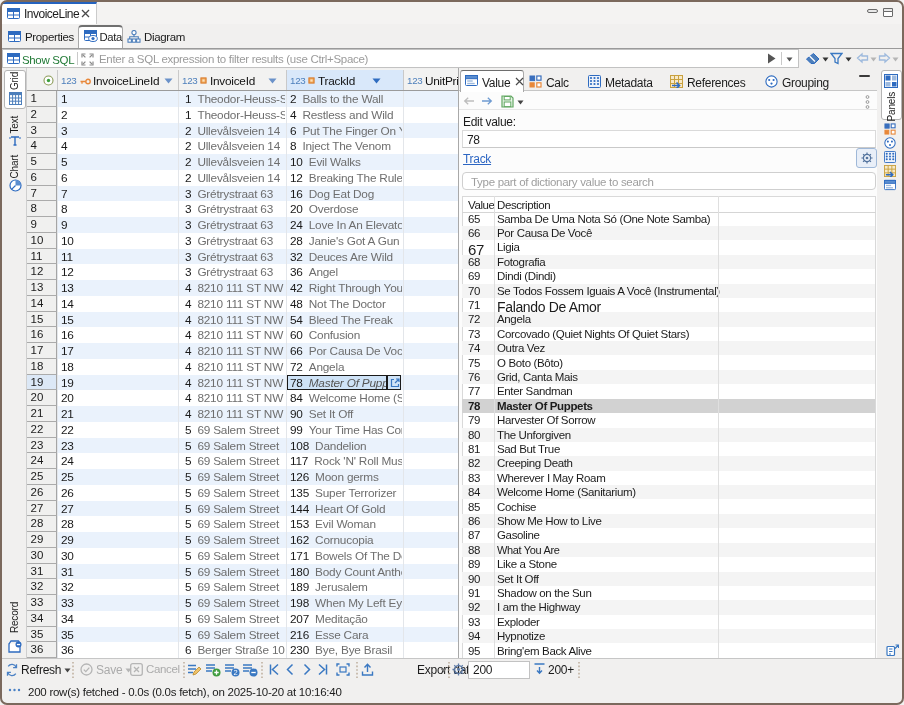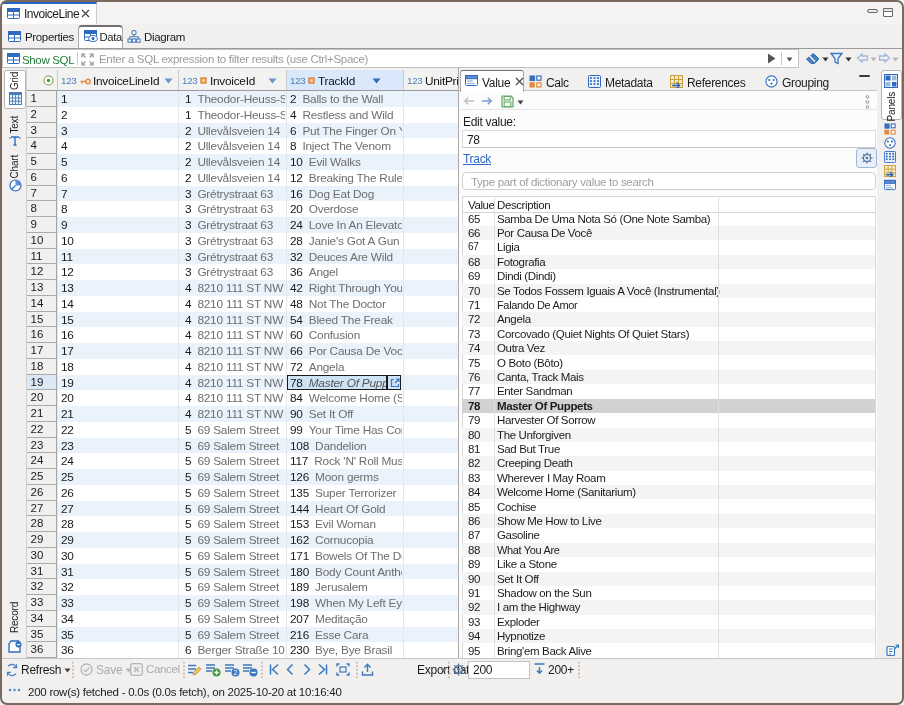--- a/index.html
+++ b/index.html
@@ -481,45 +481,45 @@
 <div class="abs txt" style="left:471px;top:175.5px;font-size:11.5px;letter-spacing:-0.3px;color:#9e9e9e;">Type part of dictionary value to search</div>
 <div class="abs" style="left:461.5px;top:196px;width:414.5px;height:462px;background:#fff;border:1px solid #d9d9d9;border-bottom:none;"></div>
 <div class="abs txt" style="left:468px;top:198.5px;font-size:11.5px;letter-spacing:-0.4px;color:#1c1c1c;">Value</div>
 <div class="abs txt" style="left:497px;top:198.5px;font-size:11.5px;letter-spacing:-0.4px;color:#1c1c1c;">Description</div>
 <div class="abs" style="left:462px;top:211.5px;width:413.5px;height:1px;background:#d5d5d5;"></div>
 <div class="abs txt" style="left:468px;top:212.5px;font-size:11.5px;letter-spacing:-0.35px;color:#1c1c1c;">65</div>
 <div class="abs txt" style="left:497px;top:212.5px;font-size:11.5px;letter-spacing:-0.35px;color:#1c1c1c;">Samba De Uma Nota Só (One Note Samba)</div>
 <div class="abs" style="left:462px;top:225.9px;width:412.5px;height:14.4px;background:#f4f4f4;"></div>
 <div class="abs txt" style="left:468px;top:226.9px;font-size:11.5px;letter-spacing:-0.35px;color:#1c1c1c;">66</div>
 <div class="abs txt" style="left:497px;top:226.9px;font-size:11.5px;letter-spacing:-0.35px;color:#1c1c1c;">Por Causa De Você</div>
-<div class="abs txt" style="left:468px;top:241.3px;font-size:10px;letter-spacing:-0.35px;color:#1c1c1c;">67</div>
+<div class="abs txt" style="left:468px;top:241.3px;font-size:15px;letter-spacing:-0.35px;color:#1c1c1c;">67</div>
 <div class="abs txt" style="left:497px;top:241.3px;font-size:11.5px;letter-spacing:-0.35px;color:#1c1c1c;">Ligia</div>
 <div class="abs" style="left:462px;top:254.7px;width:412.5px;height:14.4px;background:#f4f4f4;"></div>
 <div class="abs txt" style="left:468px;top:255.7px;font-size:11.5px;letter-spacing:-0.35px;color:#1c1c1c;">68</div>
 <div class="abs txt" style="left:497px;top:255.7px;font-size:11.5px;letter-spacing:-0.35px;color:#1c1c1c;">Fotografia</div>
 <div class="abs txt" style="left:468px;top:270.1px;font-size:11.5px;letter-spacing:-0.35px;color:#1c1c1c;">69</div>
 <div class="abs txt" style="left:497px;top:270.1px;font-size:11.5px;letter-spacing:-0.35px;color:#1c1c1c;">Dindi (Dindi)</div>
 <div class="abs" style="left:462px;top:283.5px;width:412.5px;height:14.4px;background:#f4f4f4;"></div>
 <div class="abs txt" style="left:468px;top:284.5px;font-size:11.5px;letter-spacing:-0.35px;color:#1c1c1c;">70</div>
 <div class="abs txt" style="left:497px;top:284.5px;font-size:11.5px;letter-spacing:-0.35px;color:#1c1c1c;">Se Todos Fossem Iguais A Você (Instrumental)</div>
 <div class="abs txt" style="left:468px;top:298.9px;font-size:11.5px;letter-spacing:-0.35px;color:#1c1c1c;">71</div>
-<div class="abs txt" style="left:497px;top:298.9px;font-size:11px;letter-spacing:-0.35px;color:#1c1c1c;">Falando De Amor</div>
+<div class="abs txt" style="left:497px;top:298.9px;font-size:14px;letter-spacing:-0.35px;color:#1c1c1c;">Falando De Amor</div>
 <div class="abs" style="left:462px;top:312.3px;width:412.5px;height:14.4px;background:#f4f4f4;"></div>
 <div class="abs txt" style="left:468px;top:313.3px;font-size:11.5px;letter-spacing:-0.35px;color:#1c1c1c;">72</div>
 <div class="abs txt" style="left:497px;top:313.3px;font-size:11.5px;letter-spacing:-0.35px;color:#1c1c1c;">Angela</div>
 <div class="abs txt" style="left:468px;top:327.7px;font-size:11.5px;letter-spacing:-0.35px;color:#1c1c1c;">73</div>
 <div class="abs txt" style="left:497px;top:327.7px;font-size:11.5px;letter-spacing:-0.35px;color:#1c1c1c;">Corcovado (Quiet Nights Of Quiet Stars)</div>
 <div class="abs" style="left:462px;top:341.1px;width:412.5px;height:14.4px;background:#f4f4f4;"></div>
 <div class="abs txt" style="left:468px;top:342.1px;font-size:11.5px;letter-spacing:-0.35px;color:#1c1c1c;">74</div>
 <div class="abs txt" style="left:497px;top:342.1px;font-size:11.5px;letter-spacing:-0.35px;color:#1c1c1c;">Outra Vez</div>
 <div class="abs txt" style="left:468px;top:356.5px;font-size:11.5px;letter-spacing:-0.35px;color:#1c1c1c;">75</div>
 <div class="abs txt" style="left:497px;top:356.5px;font-size:11.5px;letter-spacing:-0.35px;color:#1c1c1c;">O Boto (Bôto)</div>
 <div class="abs" style="left:462px;top:369.9px;width:412.5px;height:14.4px;background:#f4f4f4;"></div>
 <div class="abs txt" style="left:468px;top:370.9px;font-size:11.5px;letter-spacing:-0.35px;color:#1c1c1c;">76</div>
-<div class="abs txt" style="left:497px;top:370.9px;font-size:11.5px;letter-spacing:-0.35px;color:#1c1c1c;">Canta, Track Mais</div>
+<div class="abs txt" style="left:497px;top:370.9px;font-size:11.5px;letter-spacing:-0.35px;color:#1c1c1c;">Grid, Canta Mais</div>
 <div class="abs txt" style="left:468px;top:385.3px;font-size:11.5px;letter-spacing:-0.35px;color:#1c1c1c;">77</div>
 <div class="abs txt" style="left:497px;top:385.3px;font-size:11.5px;letter-spacing:-0.35px;color:#1c1c1c;">Enter Sandman</div>
 <div class="abs" style="left:462px;top:398.70000000000005px;width:412.5px;height:14.4px;background:#d2d2d2;"></div>
 <div class="abs txt" style="left:468px;top:399.70000000000005px;font-size:11.5px;letter-spacing:-0.35px;color:#1c1c1c;font-weight:bold;">78</div>
 <div class="abs txt" style="left:497px;top:399.70000000000005px;font-size:11.5px;letter-spacing:-0.35px;color:#1c1c1c;font-weight:bold;">Master Of Puppets</div>
 <div class="abs txt" style="left:468px;top:414.1px;font-size:11.5px;letter-spacing:-0.35px;color:#1c1c1c;">79</div>
 <div class="abs txt" style="left:497px;top:414.1px;font-size:11.5px;letter-spacing:-0.35px;color:#1c1c1c;">Harvester Of Sorrow</div>
 <div class="abs" style="left:462px;top:427.5px;width:412.5px;height:14.4px;background:#f4f4f4;"></div>
 <div class="abs txt" style="left:468px;top:428.5px;font-size:11.5px;letter-spacing:-0.35px;color:#1c1c1c;">80</div>
 <div class="abs txt" style="left:497px;top:428.5px;font-size:11.5px;letter-spacing:-0.35px;color:#1c1c1c;">The Unforgiven</div>

